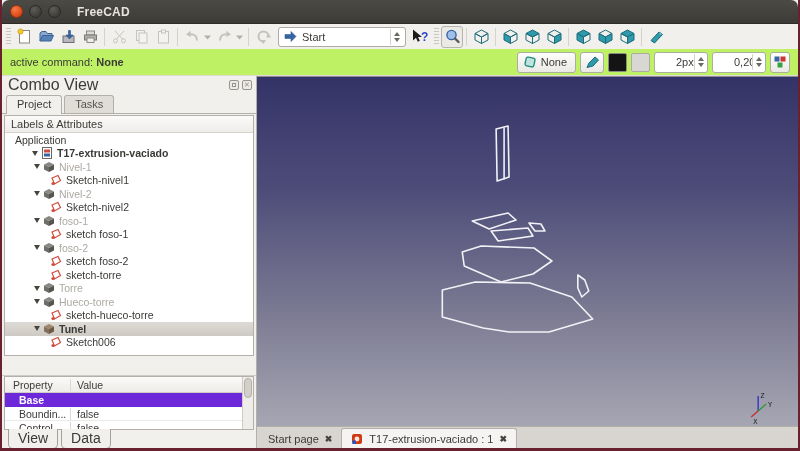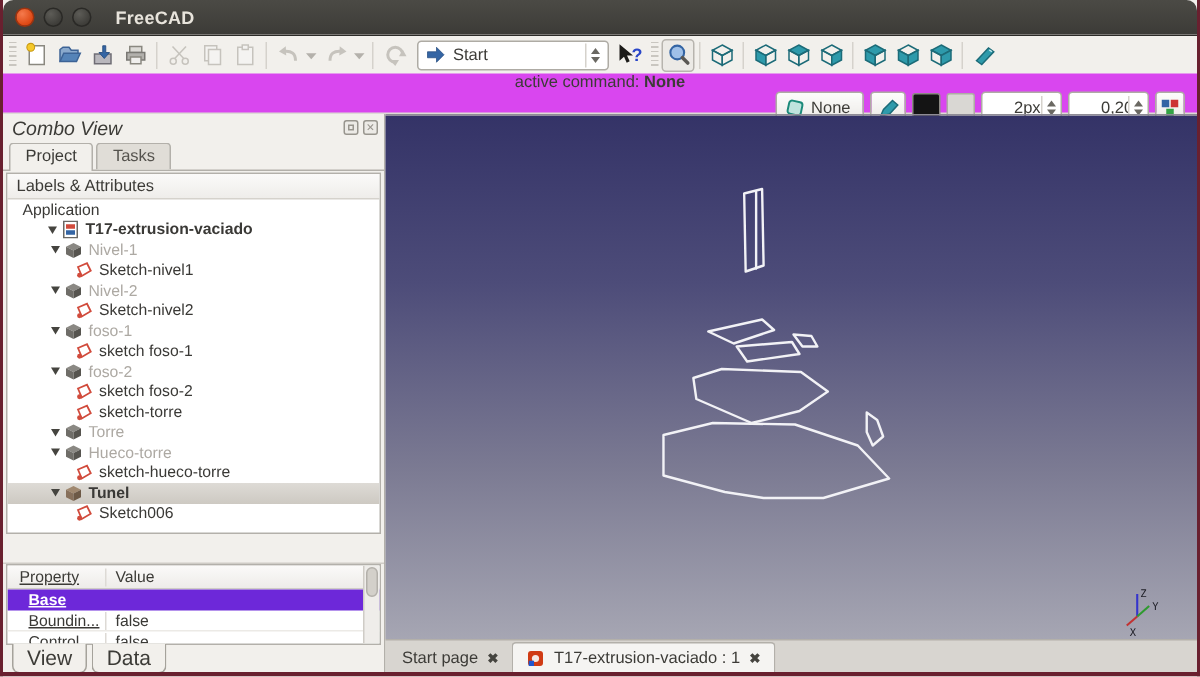--- a/index.html
+++ b/index.html
@@ -14,21 +14,21 @@
     height: 24px; background: linear-gradient(#4b4a45, #3c3b37);
     border-radius: 7px 7px 0 0; display: flex; align-items: center; padding: 0 8px;
     border-bottom: 1px solid #2c2b28;
   }
   .winbtn { width: 13px; height: 13px; border-radius: 50%; margin-right: 6px; }
   .winbtn.close { background: radial-gradient(circle at 35% 30%, #f57a4c, #dd4814 70%); border: 1px solid #9c3310; }
   .winbtn.minmax { background: radial-gradient(circle at 35% 30%, #5d5c57, #3f3e3a 70%); border: 1px solid #2a2926; }
   .win-title { color: #e8e4dc; font-weight: bold; font-size: 12px; margin-left: 10px; letter-spacing: .2px; }
   
   .tb1 { height: 25px; display: flex; align-items: center; background: #f2f0ec; padding: 0 2px; }
-  .tb2 { height: 27px; display: flex; align-items: center; background: #d946ef; padding: 0 8px; border-bottom: 1px solid #dedbd6; flex-direction: column; }
+  .tb2 { height: 27px; display: flex; align-items: center; background: #bef264; padding: 0 8px; border-bottom: 1px solid #dedbd6; }
   .tbtn { width: 22px; height: 22px; display: flex; align-items: center; justify-content: center; flex: 0 0 auto; }
   .sep { width: 1px; height: 18px; background: #d5d2cc; margin: 0 3px; flex: 0 0 auto; }
   .grip { width: 5px; height: 18px; margin: 0 2px; flex: 0 0 auto;
     background: repeating-linear-gradient(180deg,#c9c6c0 0 1px,transparent 1px 3px); }
   .wb-combo { display: flex; align-items: center; width: 128px; height: 20px; background: #ffffff;
     border: 1px solid #aeaba4; border-radius: 3px; margin: 0 4px; padding: 0 2px 0 5px; }
   .wb-combo .txt { font-size: 11px; color: #3c3b37; flex: 1; margin-left: 5px; }
   .spin { display: flex; flex-direction: column; align-items: center; justify-content: center; gap: 2px;
     width: 13px; height: 16px; border-left: 1px solid #d5d2cc; }
   .spin i { width: 0; height: 0; border-left: 3px solid transparent; border-right: 3px solid transparent; }
@@ -45,21 +45,21 @@
   .swatch.black { background: #141414; }
   .swatch.gray  { background: #d9d7d3; border-color: #aeaba4; }
   .spinbox { display: flex; align-items: center; height: 21px; background: #fff; border: 1px solid #aeaba4;
     border-radius: 3px; overflow: hidden; padding-left: 17px; }
   .spinbox .val { font-size: 11px; color: #3c3b37; padding: 0 1px 0 4px; width: 22px; overflow: hidden; white-space: nowrap; }
   
   .main { display: flex; height: 373px; }
   .dock { width: 255px; flex: 0 0 auto; display: flex; flex-direction: column; background: #f2f0ec;
     border-right: 1px solid #b3b0aa; }
   .dock-title { height: 17px; display: flex; align-items: center; padding: 1px 4px 0 6px; }
-  .dock-title .t { font-size: 13px; color: #3c3b37; flex: 1; font-style: italic; }
+  .dock-title .t { font-size: 16px; color: #3c3b37; flex: 1; }
   .dockbtn { width: 10px; height: 10px; border: 1px solid #98958e; border-radius: 2px; margin-left: 3px;
     display: flex; align-items: center; justify-content: center; font-size: 7px; color: #98958e; background: #eceae6; }
   .dockbtn .sq { width: 4px; height: 4px; border: 1px solid #98958e; }
   .panel-tabs { height: 21px; display: flex; align-items: flex-end; padding-left: 4px; border-bottom: 1px solid #b3b0aa; }
   .ptab { font-size: 11px; color: #3c3b37; padding: 2px 10px 3px; border: 1px solid #b3b0aa; border-bottom: none;
     border-radius: 3px 3px 0 0; margin-right: 2px; }
   .ptab.active { background: #f2f0ec; position: relative; top: 1px; padding-bottom: 4px; }
   .ptab.inactive { background: #e0ddd7; color: #55534e; }
   
   .treebox { flex: 1; margin: 1px 2px 16px 2px; background: #ffffff; border: 1px solid #b3b0aa; overflow: hidden; }
@@ -73,21 +73,21 @@
   .exp { width: 0; height: 0; border-left: 3.5px solid transparent; border-right: 3.5px solid transparent;
     border-top: 5px solid #45443f; margin-right: 3px; flex: 0 0 auto; }
   .ind0 { padding-left: 6px; } .ind1 { padding-left: 27px; } .ind2 { padding-left: 29px; } .ind3 { padding-left: 45px; }
   .ticon { width: 12px; height: 12px; flex: 0 0 auto; }
   
   .vsplit { height: 4px; background: #f2f0ec; border-bottom: 1px solid #cfccc6; }
   
   .propbox { height: 54px; margin: 0 2px; background: #fff; border: 1px solid #b3b0aa; overflow: hidden; position: relative; }
   .prow { display: flex; font-size: 10.5px; height: 14px; align-items: center; }
   .prow.head { height: 16px; background: linear-gradient(#fbfaf9, #eeece9); border-bottom: 1px solid #cfccc6; color: #3c3b37; }
-  .prow .c1 { width: 66px; padding-left: 8px; border-right: 1px solid #dddad5; overflow: hidden; white-space: nowrap; text-decoration: underline; }
+  .prow .c1 { width: 66px; padding-left: 8px; border-right: 1px solid #dddad5; overflow: hidden; white-space: nowrap; }
   .prow .c2 { flex: 1; padding-left: 6px; overflow: hidden; white-space: nowrap; }
   .prow.group { background: #6d28d9; color: #ffffff; font-weight: bold; }
   .prow.group .c1 { border-right: none; padding-left: 14px; }
   .prow.data .c1 { padding-left: 14px; color: #3a3936; }
   .prow.data { border-bottom: 1px solid #eceae6; color: #3a3936; }
   .pscroll { position: absolute; right: 0; top: 0; bottom: 0; width: 11px; background: #efedea; border-left: 1px solid #cfccc6; }
   .pthumb { position: absolute; top: 1px; left: 1px; width: 8px; height: 20px; background: #d3d0ca; border: 1px solid #b3b0aa; border-radius: 4px; }
   
   .bottom-tabs { height: 19px; display: flex; align-items: flex-start; padding-left: 6px; background: #f2f0ec; }
   .btab { font-size: 14px; color: #3c3b37; padding: 1px 9px 2px; border: 1px solid #a5a29b; border-top: none;

